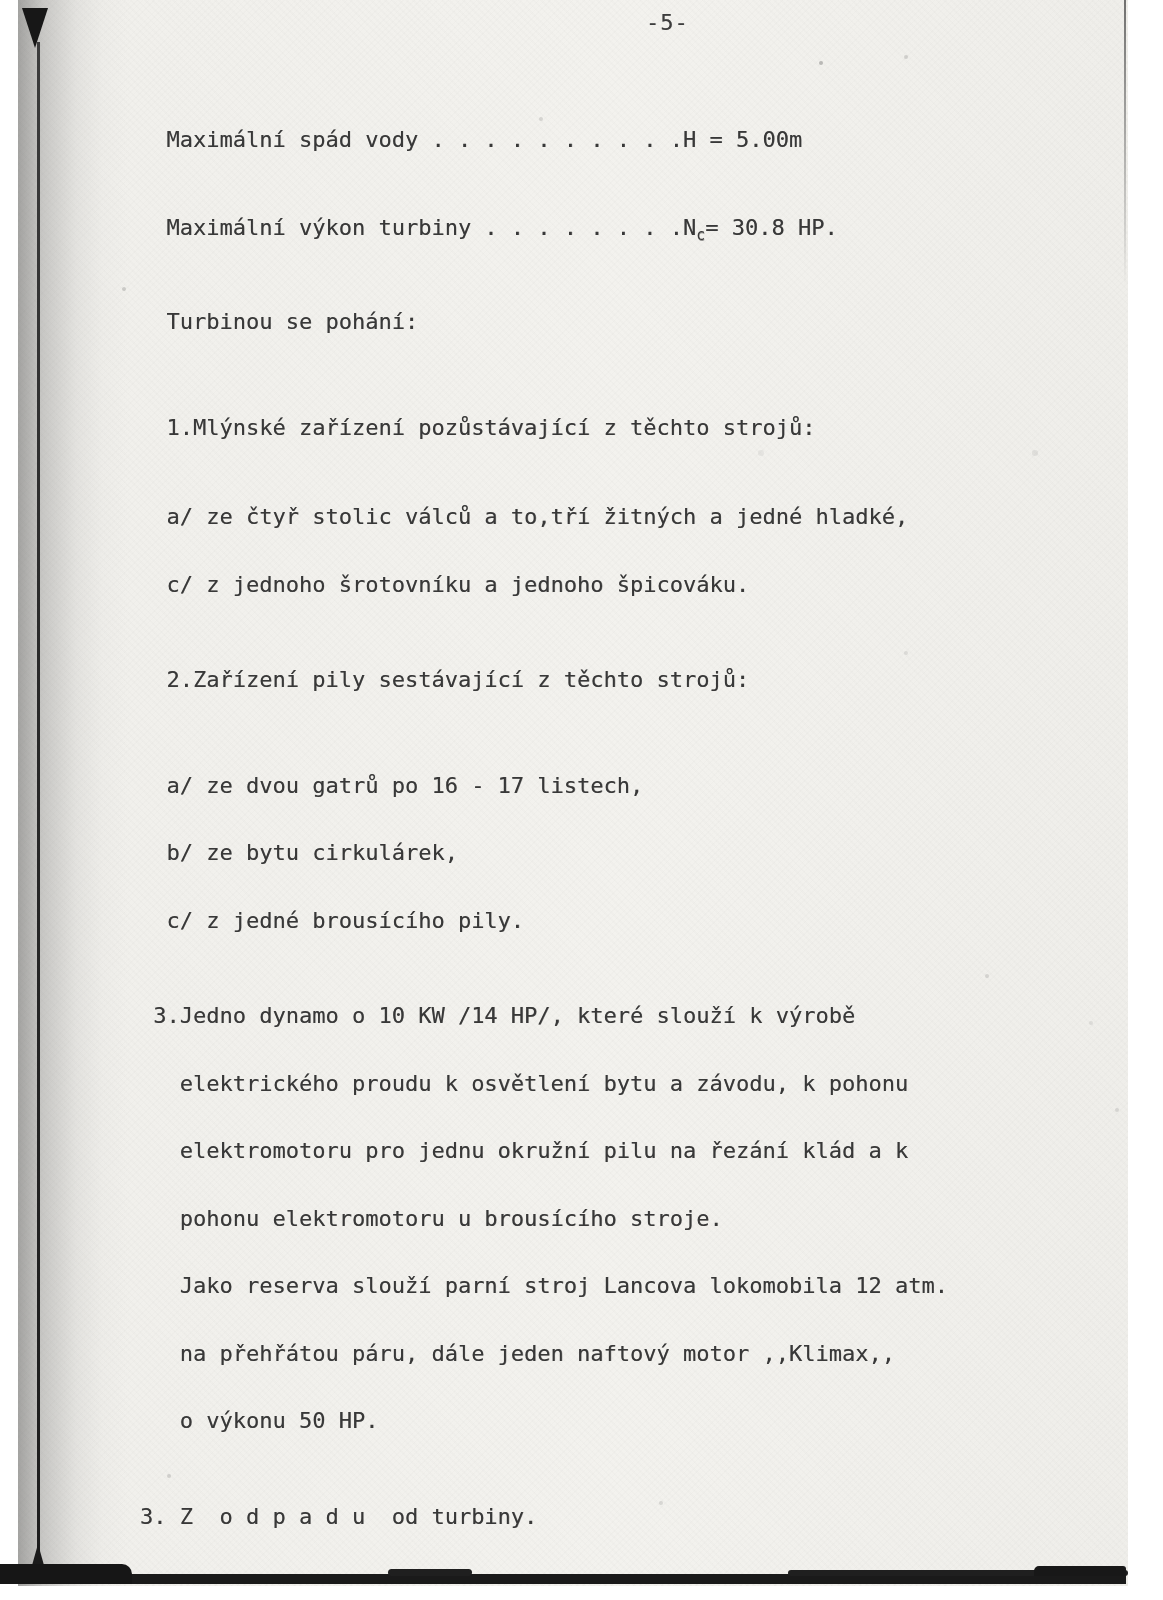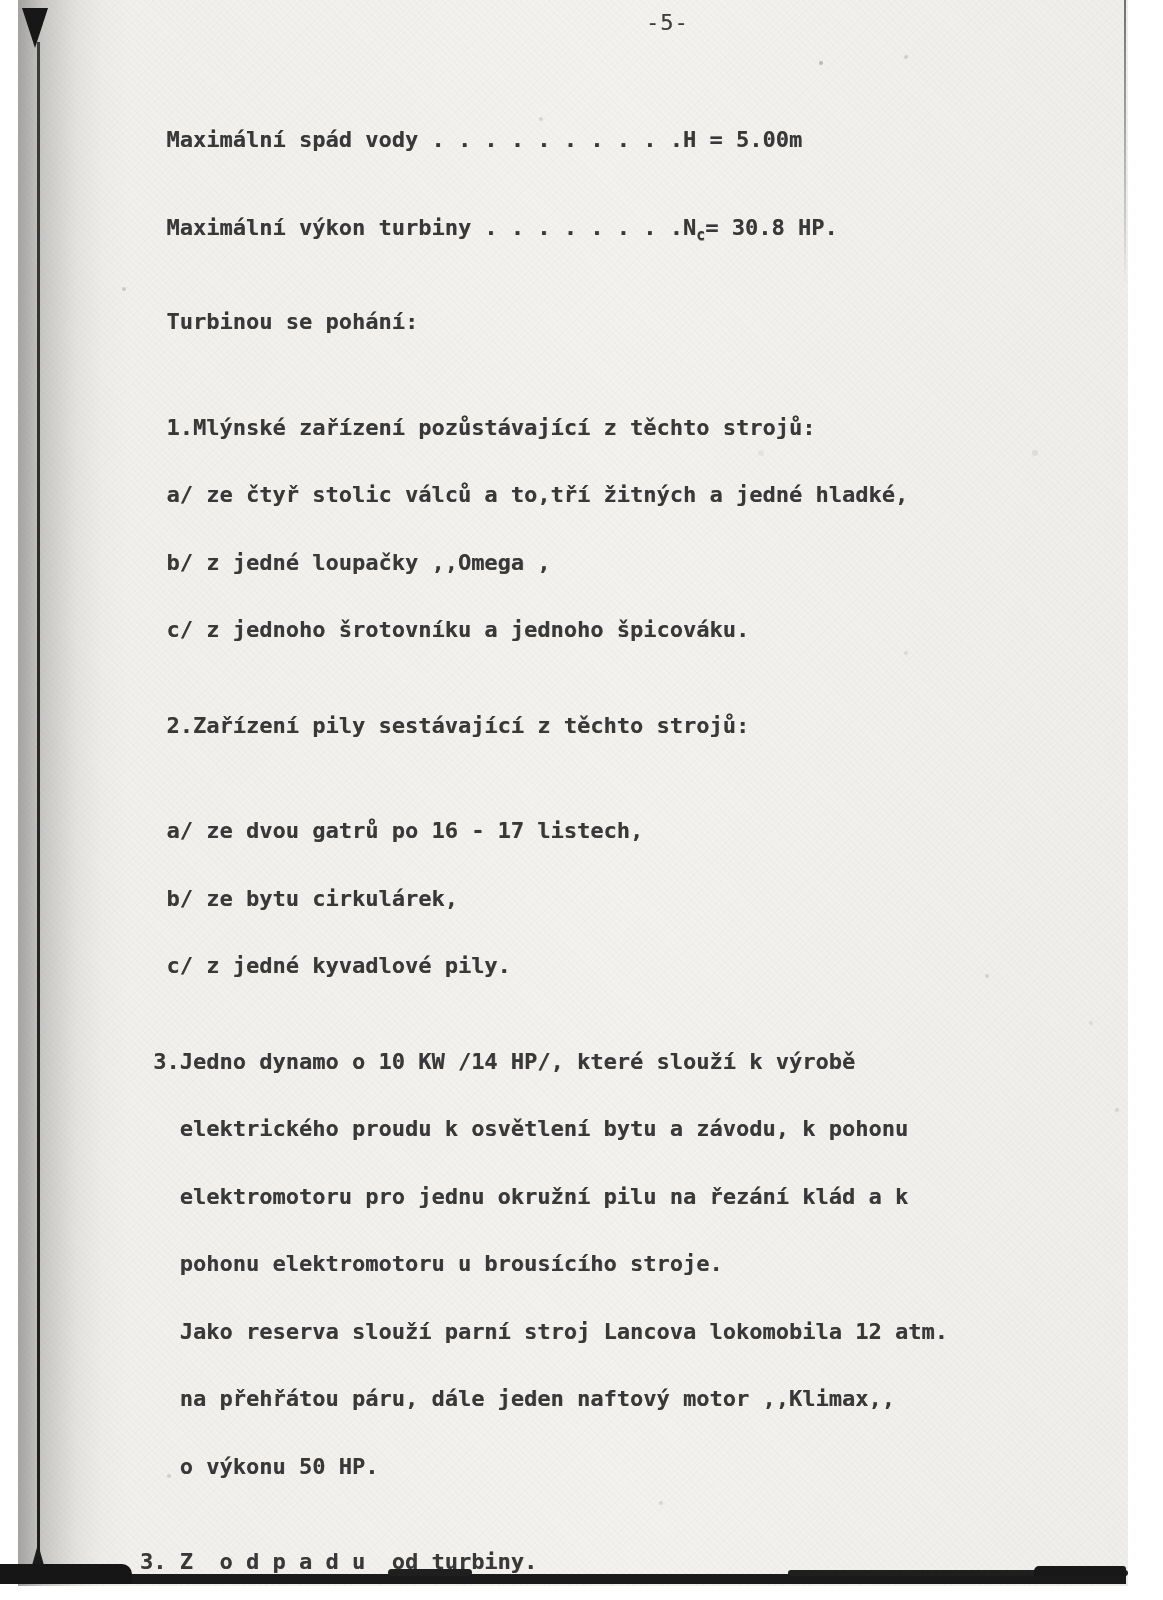--- a/index.html
+++ b/index.html
@@ -78,23 +78,23 @@
     position:absolute;left:646px;top:10px;
     color:#3d3d3d;font-size:22px;letter-spacing:1px;
     text-shadow:0.3px 0.3px 0.6px rgba(56,56,56,0.5);
   }
   .doc{
     position:absolute;left:140px;top:84px;
     color:#383838;font-size:22px;line-height:22.5px;letter-spacing:0;
     white-space:pre;
     text-shadow:0.3px 0.3px 0.6px rgba(56,56,56,0.5);
   }
-  .line{white-space:pre;font-weight:bold;}
+  .line{white-space:pre;}
   .m10{}.m19{margin-top:20px}.m20{margin-top:28px}
-  .m21{margin-top:28px}.m22{}.m23{margin-top:38px}
+  .m21{margin-top:28px}.m22{margin-top:22px}.m23{margin-top:38px}
   .sub{vertical-align:sub;font-size:15px;}
 </style>
 </head>
 <body>
 
 <div class="page">
   <div class="paper"></div>
   <div class="binding-shadow"></div>
   <div class="binding-line"></div>
   <div class="binding-flare"></div>
@@ -108,26 +108,25 @@
   <div class="specks"></div>
 
   <div class="page-num">-5-</div>
 
   <div class="doc">
     <div class="line">  Maximální spád vody . . . . . . . . . .H = 5.00m</div>
     <div class="line m19"><span>  Maximální výkon turbiny . . . . . . . .N</span><span class="sub">c</span><span>= 30.8 HP.</span></div>
     <div class="line m19">  Turbinou se pohání:</div>
     <div class="line m23">  1.Mlýnské zařízení pozůstávající z těchto strojů:</div>
     <div class="line m22">  a/ ze čtyř stolic válců a to,tří žitných a jedné hladké,</div>
-    <div class="line">  b/ z jedné loupačky ,,Omega ,</div>
     <div class="line">  c/ z jednoho šrotovníku a jednoho špicováku.</div>
     <div class="line m21">  2.Zařízení pily sestávající z těchto strojů:</div>
     <div class="line m23">  a/ ze dvou gatrů po 16 - 17 listech,</div>
     <div class="line">  b/ ze bytu cirkulárek,</div>
-    <div class="line">  c/ z jedné kyvadlové pily.</div>
+    <div class="line">  c/ z jedné brousícího pily.</div>
     <div class="line m21"> 3.Jedno dynamo o 10 KW /14 HP/, které slouží k výrobě</div>
     <div class="line">   elektrického proudu k osvětlení bytu a závodu, k pohonu</div>
     <div class="line">   elektromotoru pro jednu okružní pilu na řezání klád a k</div>
     <div class="line">   pohonu elektromotoru u brousícího stroje.</div>
     <div class="line m10">   Jako reserva slouží parní stroj Lancova lokomobila 12 atm.</div>
     <div class="line">   na přehřátou páru, dále jeden naftový motor ,,Klimax,,</div>
     <div class="line">   o výkonu 50 HP.</div>
     <div class="line m20">3. Z  o d p a d u  od turbiny.</div>
     
     

